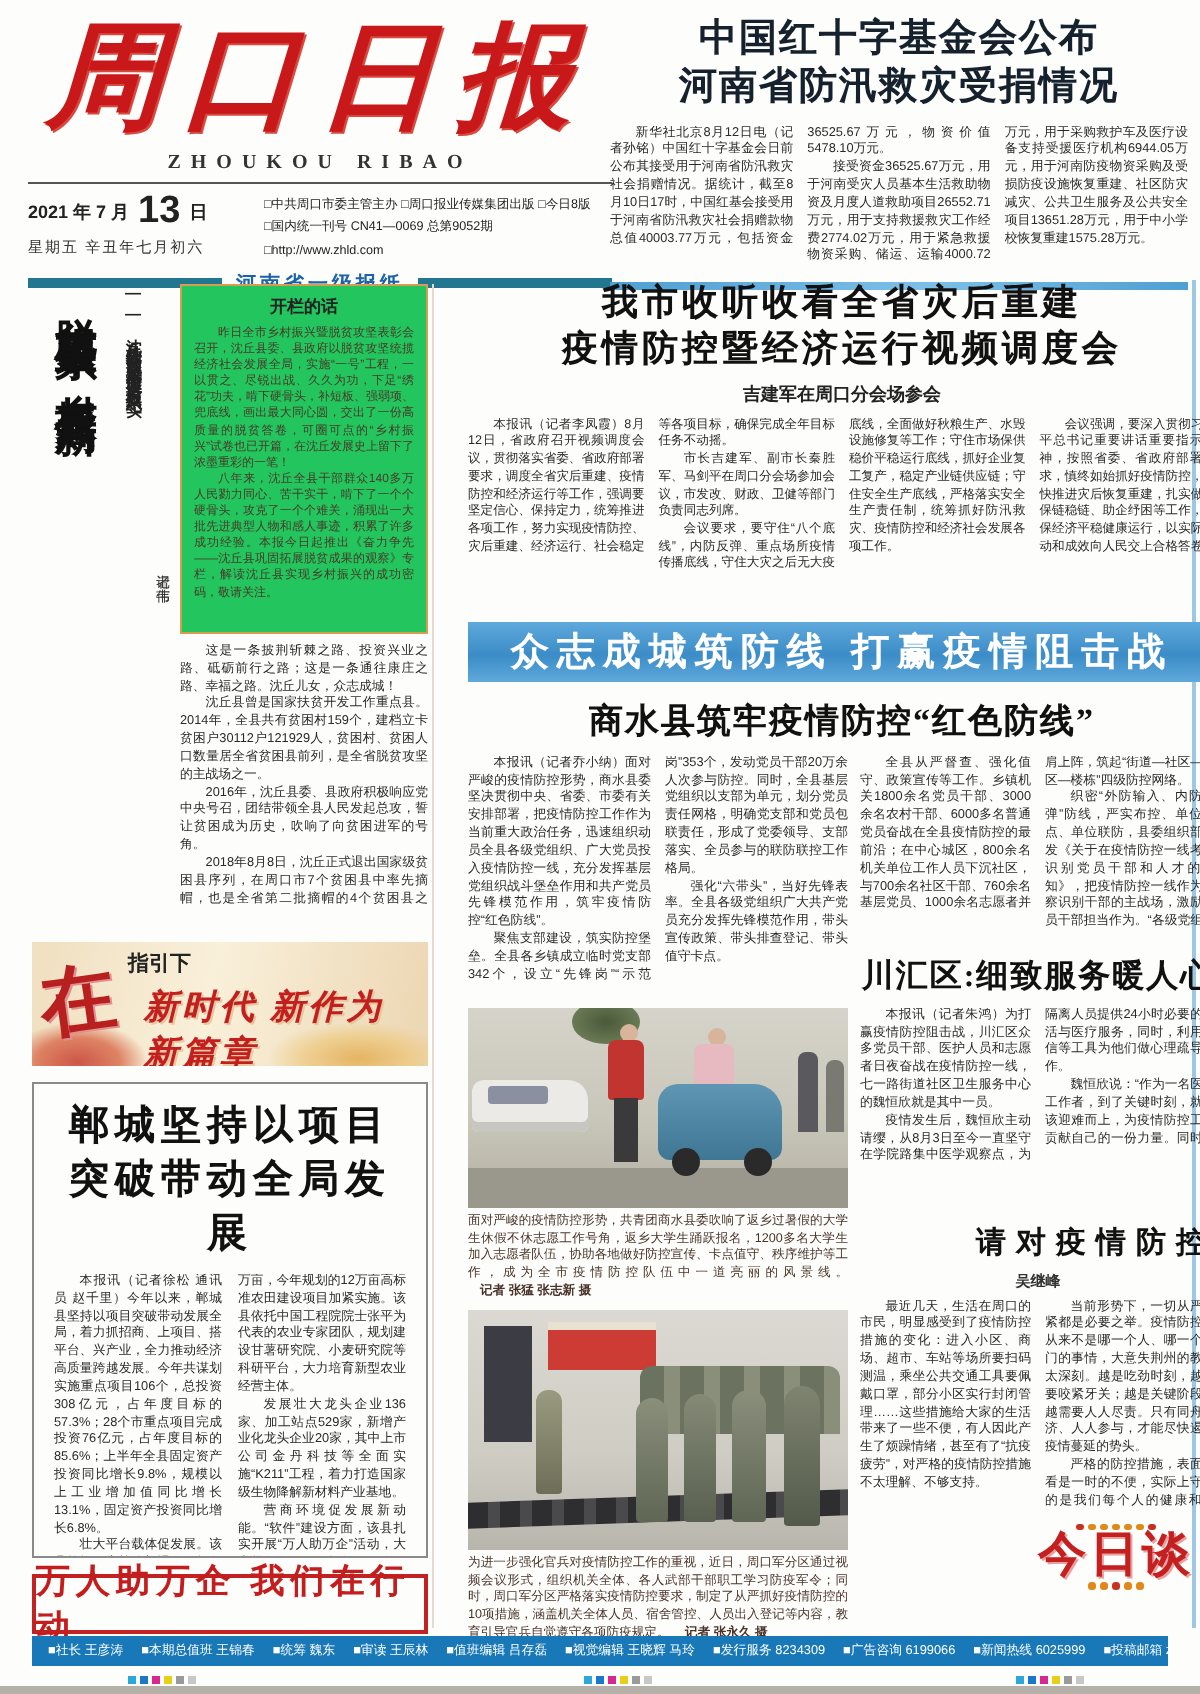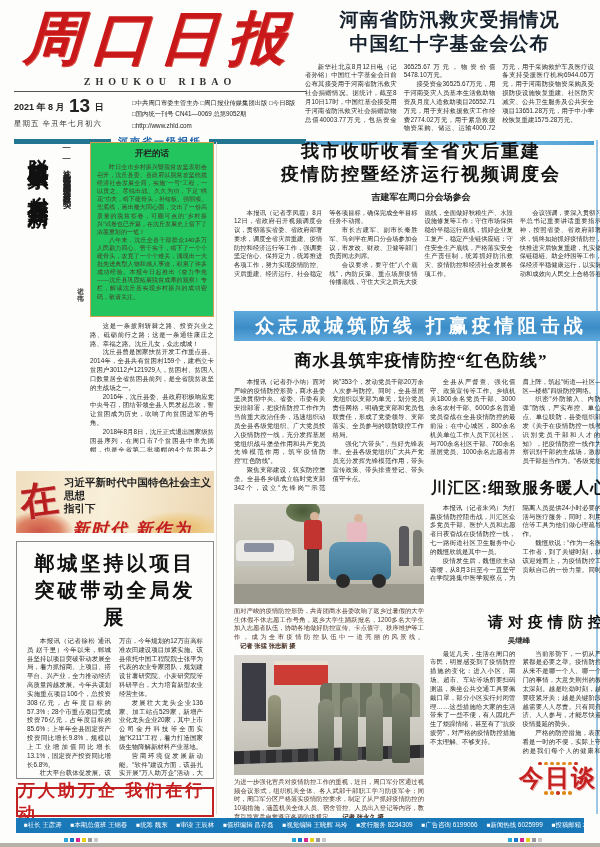--- a/index.html
+++ b/index.html
@@ -140,42 +140,42 @@
 
 <div class="page">
 
   <header class="mast-left">
     <div class="paper-title">周口日报</div>
     <div class="pinyin">ZHOUKOU RIBAO</div>
     <div class="mast-rule"></div>
     <div class="date-info-row">
       <div class="date-block">
         <div class="date-main">
-          <span>2021 年 8 月</span>
+          <span>2021 年 7 月</span>
           <span class="date-day">13</span>
           <span>日</span>
         </div>
         <div class="date-sub">星期五 辛丑年七月初六</div>
       </div>
       <div class="pub-info">
         <div>□中共周口市委主管主办 □周口报业传媒集团出版 □今日8版</div>
         <div>□国内统一刊号 CN41—0069 总第9052期 □http://www.zhld.com</div>
       </div>
     </div>
     <div class="grade-band">
       <span class="band-bar"></span>
       <span class="band-label">河南省一级报纸</span>
       <span class="band-bar"></span>
     </div>
   </header>
 
   <section class="mast-right">
     <h1 class="rc-headline">
+      <div>中国红十字基金会公布</div>
       <div>河南省防汛救灾受捐情况</div>
-      <div>中国红十字基金会公布</div>
     </h1>
     <div class="rc-body body-cols">
         <p class="para">新华社北京8月12日电（记者孙铭）中国红十字基金会日前公布其接受用于河南省防汛救灾社会捐赠情况。据统计，截至8月10日17时，中国红基会接受用于河南省防汛救灾社会捐赠款物总值40003.77万元，包括资金36525.67万元，物资价值5478.10万元。</p>
         <p class="para">接受资金36525.67万元，用于河南受灾人员基本生活救助物资及月度人道救助项目26552.71万元，用于支持救援救灾工作经费2774.02万元，用于紧急救援物资采购、储运、运输4000.72万元，用于采购救护车及医疗设备支持受援医疗机构6944.05万元，用于河南防疫物资采购及受损防疫设施恢复重建、社区防灾减灾、公共卫生服务及公共安全项目13651.28万元，用于中小学校恢复重建1575.28万元。</p>
       </div>
     <div class="blue-rule"></div>
   </section>
 
   <div class="col-divider"></div>
   <div class="right-edge"></div>
@@ -201,21 +201,20 @@
             <p class="para">2018年8月8日，沈丘正式退出国家级贫困县序列，在周口市7个贫困县中率先摘帽，也是全省第二批摘帽的4个贫困县之一。</p>
           </div>
       </div>
     </article>
 
     <div class="theme-banner">
       <div class="tb-flag"></div>
       <div class="tb-gold"></div>
       <div class="tb-zai">在</div>
       <div class="tb-lines">
-        <div>习近平新时代中国特色社会主义思想</div>
         <div>指引下</div>
       </div>
       <div class="tb-slogan">新时代 新作为 新篇章</div>
     </div>
 
     <article class="dancheng">
       <h2 class="dc-headline">
         <div>郸城坚持以项目</div>
         <div>突破带动全局发展</div>
       </h2>

